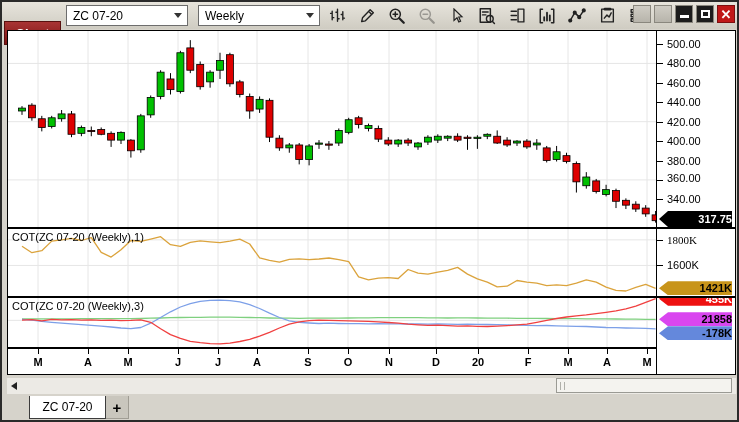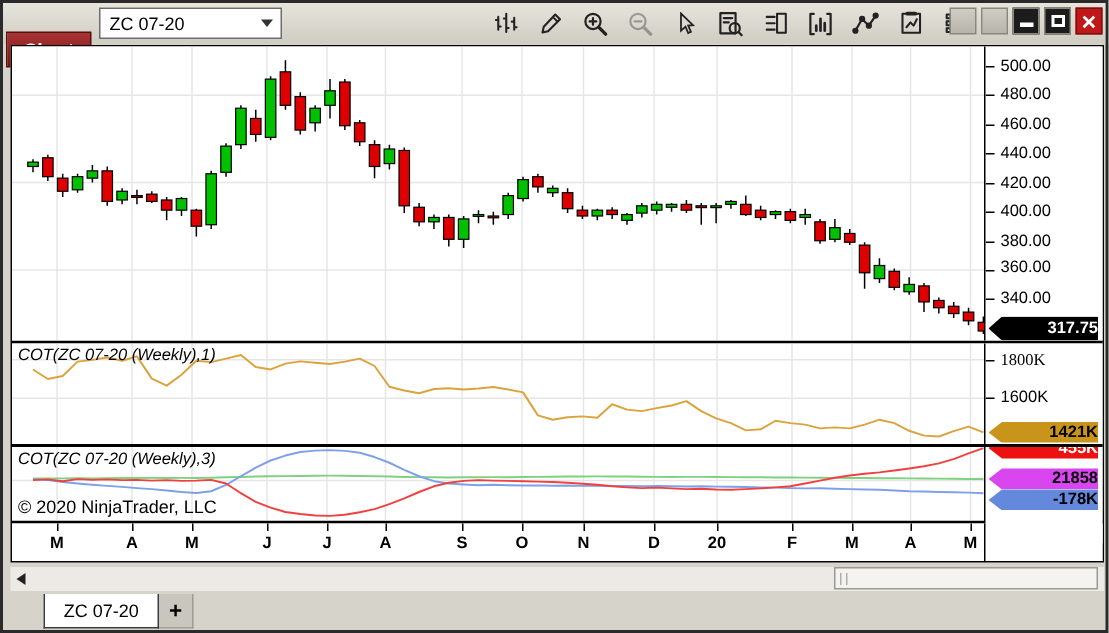--- a/index.html
+++ b/index.html
@@ -33,21 +33,21 @@
   .winbtn.close{background:#c01818;border-color:#7c0f0f;}
   .glyph-min{width:9px;height:3px;background:#fff;margin-top:4px;}
   .glyph-max{width:9px;height:8px;border:2px solid #fff;}
   .glyph-x{color:#fff;font-weight:bold;font-size:13px;line-height:1;}
   
   .chart-frame{position:absolute;left:5px;top:28px;width:729px;height:345px;border:1px solid #000;background:#fff;}
   .row{position:relative;display:flex;}
   .plot{position:relative;width:648px;background:#fff;overflow:hidden;}
   .axis-sec{position:relative;width:79px;background:#fff;border-left:1px solid #000;overflow:hidden;}
   .hdivider{height:2px;background:#000;width:100%;}
-  .panel-label{position:absolute;left:4px;top:2px;font-size:11px;z-index:3;font-style:italic;}
+  .panel-label{position:absolute;left:4px;top:2px;font-size:11px;z-index:3;}
   .copyright{position:absolute;left:4px;bottom:2px;font-size:12px;z-index:3;}
   .tick-mark{position:absolute;left:0;width:6px;height:1px;background:#000;}
   .tick-label{position:absolute;left:10px;font-size:11px;line-height:12px;white-space:nowrap;}
   .badge{position:absolute;left:2px;right:3px;height:14px;line-height:14px;text-align:right;
     font-size:11px;font-weight:bold;clip-path:polygon(0 50%,9px 0,100% 0,100% 100%,9px 100%);z-index:4;}
   .badge.price{height:16px;line-height:16px;}
   .xaxis{position:relative;width:648px;height:25px;background:#fff;}
   .xaxis .xtick{position:absolute;top:0;width:1px;height:5px;background:#000;}
   .xaxis .xlabel{position:absolute;top:7px;font-size:11px;font-weight:600;transform:translateX(-50%);}
   .corner{width:79px;border-left:1px solid #000;background:#fff;}
@@ -71,20 +71,24 @@
 </style>
 </head>
 <body>
 
 <div class="window">
 
   <div class="titlebar">
     <div class="chart-tab">Chart</div>
     <div class="combo instrument">
       <span class="val">ZC 07-20</span>
+      <span class="arr"></span>
+    </div>
+    <div class="combo period">
+      <span class="val">Weekly</span>
       <span class="arr"></span>
     </div>
     <div class="toolbar">
       <button class="tool-btn" title="">
         <svg class="icon" width="17" height="17" viewBox="0 0 16 16">
             <path d="M3 4 V12 M1.5 6 H3 M3 10 H4.5 M8 2 V13.5 M6.5 5 H8 M8 11 H9.5 M13 4.5 V12 M11.5 7 H13 M13 10.5 H14.5"></path>
           </svg>
       </button>
       <button class="tool-btn">
         <svg class="icon" width="17" height="17" viewBox="0 0 16 16">
@@ -379,21 +383,20 @@
           <div class="tick-label" style="top: 4.9px; font-family: Liberation Serif, serif;">1800K</div>
           <div class="tick-mark" style="top: 36.4px;"></div>
           <div class="tick-label" style="top: 30.4px;">1600K</div>
         </div>
     </div>
     <div class="hdivider"></div>
 
     <div class="row" style="height:49px;">
       <div class="plot" style="height:49px;">
         <span class="panel-label">COT(ZC 07-20 (Weekly),3)</span>
-        <span class="copyright">© 2020 NinjaTrader, LLC</span>
         <svg id="svg-cot3" width="648" height="49">
             <line x1="30" y1="0" x2="30" y2="49" stroke="#E6E6E6" stroke-width="1"></line>
             <line x1="80" y1="0" x2="80" y2="49" stroke="#E6E6E6" stroke-width="1"></line>
             <line x1="120" y1="0" x2="120" y2="49" stroke="#E6E6E6" stroke-width="1"></line>
             <line x1="170" y1="0" x2="170" y2="49" stroke="#E6E6E6" stroke-width="1"></line>
             <line x1="210" y1="0" x2="210" y2="49" stroke="#E6E6E6" stroke-width="1"></line>
             <line x1="249" y1="0" x2="249" y2="49" stroke="#E6E6E6" stroke-width="1"></line>
             <line x1="300" y1="0" x2="300" y2="49" stroke="#E6E6E6" stroke-width="1"></line>
             <line x1="340" y1="0" x2="340" y2="49" stroke="#E6E6E6" stroke-width="1"></line>
             <line x1="381" y1="0" x2="381" y2="49" stroke="#E6E6E6" stroke-width="1"></line>

